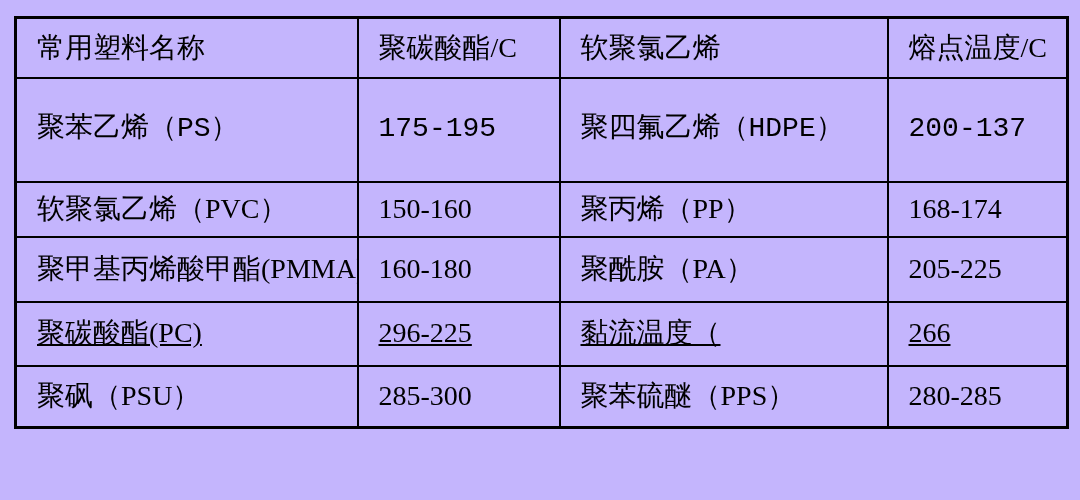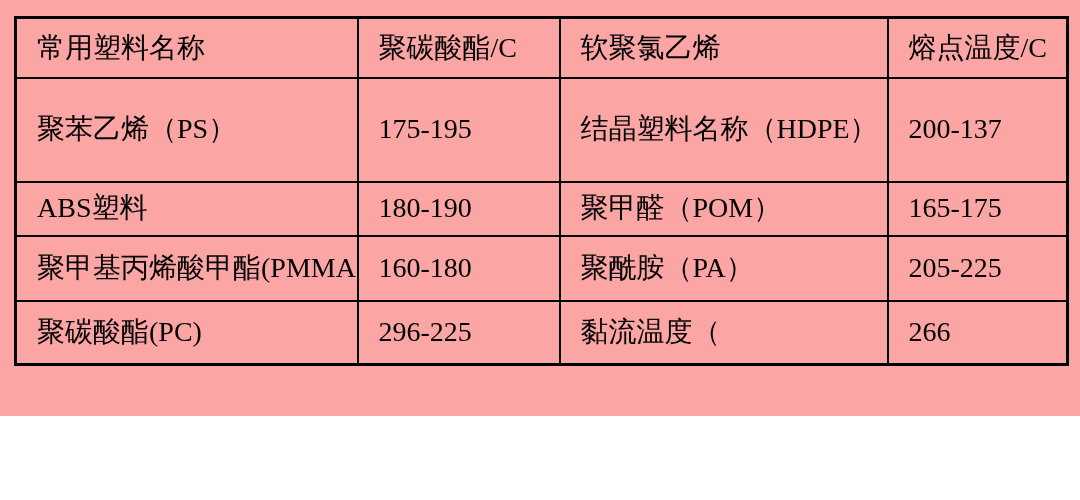--- a/index.html
+++ b/index.html
@@ -6,22 +6,22 @@
     margin: 0;
     padding: 0;
     background: #ffffff;
     width: 1080px;
     height: 500px;
     overflow: hidden;
   }
   .page {
     position: relative;
     width: 1080px;
-    height: 416px;
-    background: #fca5a5;
+    height: 500px;
+    background: #c4b5fd;
   }
   table.plastics {
     position: absolute;
     left: 14px;
     top: 16px;
     border-collapse: collapse;
     table-layout: fixed;
     width: 1052px;
     font-family: "Liberation Serif", "DejaVu Serif", serif;
     color: #000000;
@@ -40,25 +40,25 @@
     padding: 0 6px 0 20px;
     white-space: nowrap;
     overflow: hidden;
     line-height: 1.15;
   }
   col.c0 { width: 342px; }
   col.c1 { width: 202px; }
   col.c2 { width: 328px; }
   col.c3 { width: 180px; }
   tr.rh { height: 60px; }
-  tr.r0 { height: 104px; }
+  tr.r0 { height: 104px; font-family: Liberation Mono, monospace; }
   tr.r1 { height: 55px; }
   tr.r2 { height: 54px; }
   tr.r3 { height: 65px; }
-  tr.r4 { height: 64px; }
+  tr.r4 { height: 64px; text-decoration: underline; }
   tr.r5 { height: 62px; }
   td.align-right {
     text-align: right;
     padding-right: 14px;
   }
 </style>
 </head>
 <body>
 
 <div class="page">
@@ -72,36 +72,42 @@
     <tbody>
       <tr class="rh">
         <th>常用塑料名称</th>
         <th>聚碳酸酯/C</th>
         <th>软聚氯乙烯</th>
         <th>熔点温度/C</th>
       </tr>
       <tr class="r0">
         <td>聚苯乙烯（PS）</td>
         <td>175-195</td>
-        <td>结晶塑料名称（HDPE）</td>
+        <td>聚四氟乙烯（HDPE）</td>
         <td>200-137</td>
       </tr>
-      <tr class="r2">
-        <td>ABS塑料</td>
-        <td>180-190</td>
-        <td>聚甲醛（POM）</td>
-        <td>165-175</td>
+      <tr class="r1">
+        <td>软聚氯乙烯（PVC）</td>
+        <td>150-160</td>
+        <td>聚丙烯（PP）</td>
+        <td>168-174</td>
       </tr>
       <tr class="r3">
         <td>聚甲基丙烯酸甲酯(PMMA)</td>
         <td>160-180</td>
         <td>聚酰胺（PA）</td>
         <td>205-225</td>
       </tr>
       <tr class="r4">
         <td>聚碳酸酯(PC)</td>
         <td>296-225</td>
         <td>黏流温度（</td>
         <td class="align-right">266</td>
       </tr>
+      <tr class="r5">
+        <td>聚砜（PSU）</td>
+        <td>285-300</td>
+        <td>聚苯硫醚（PPS）</td>
+        <td>280-285</td>
+      </tr>
     </tbody>
   </table>
 </div>
 
 </body></html>

